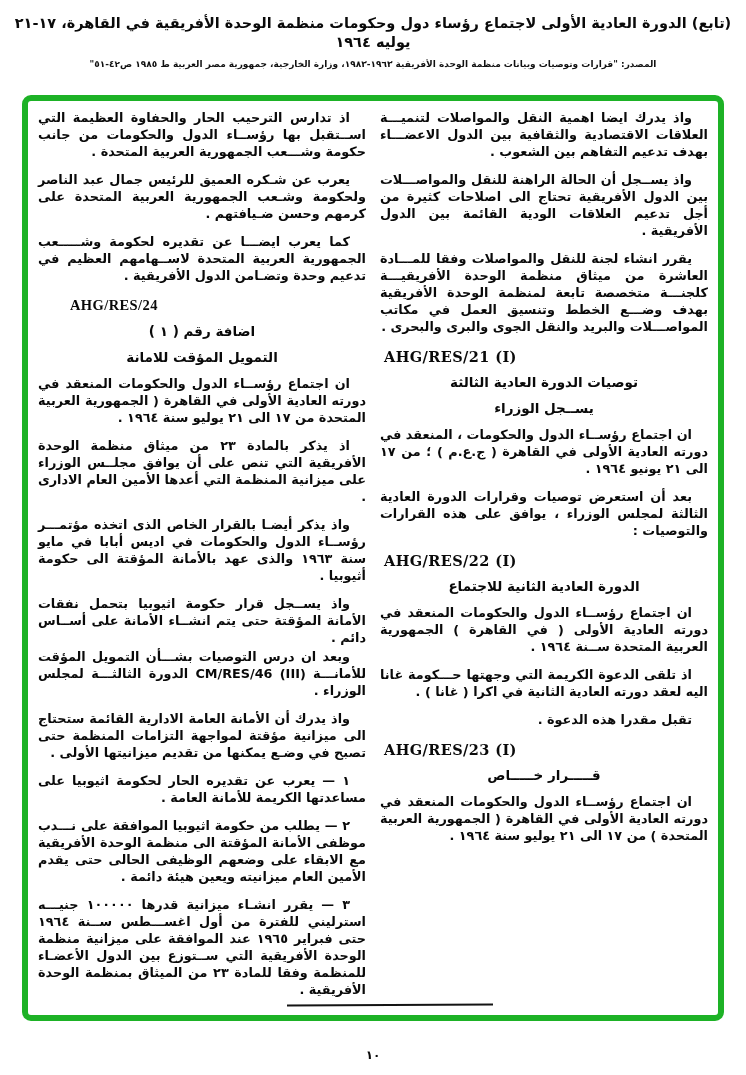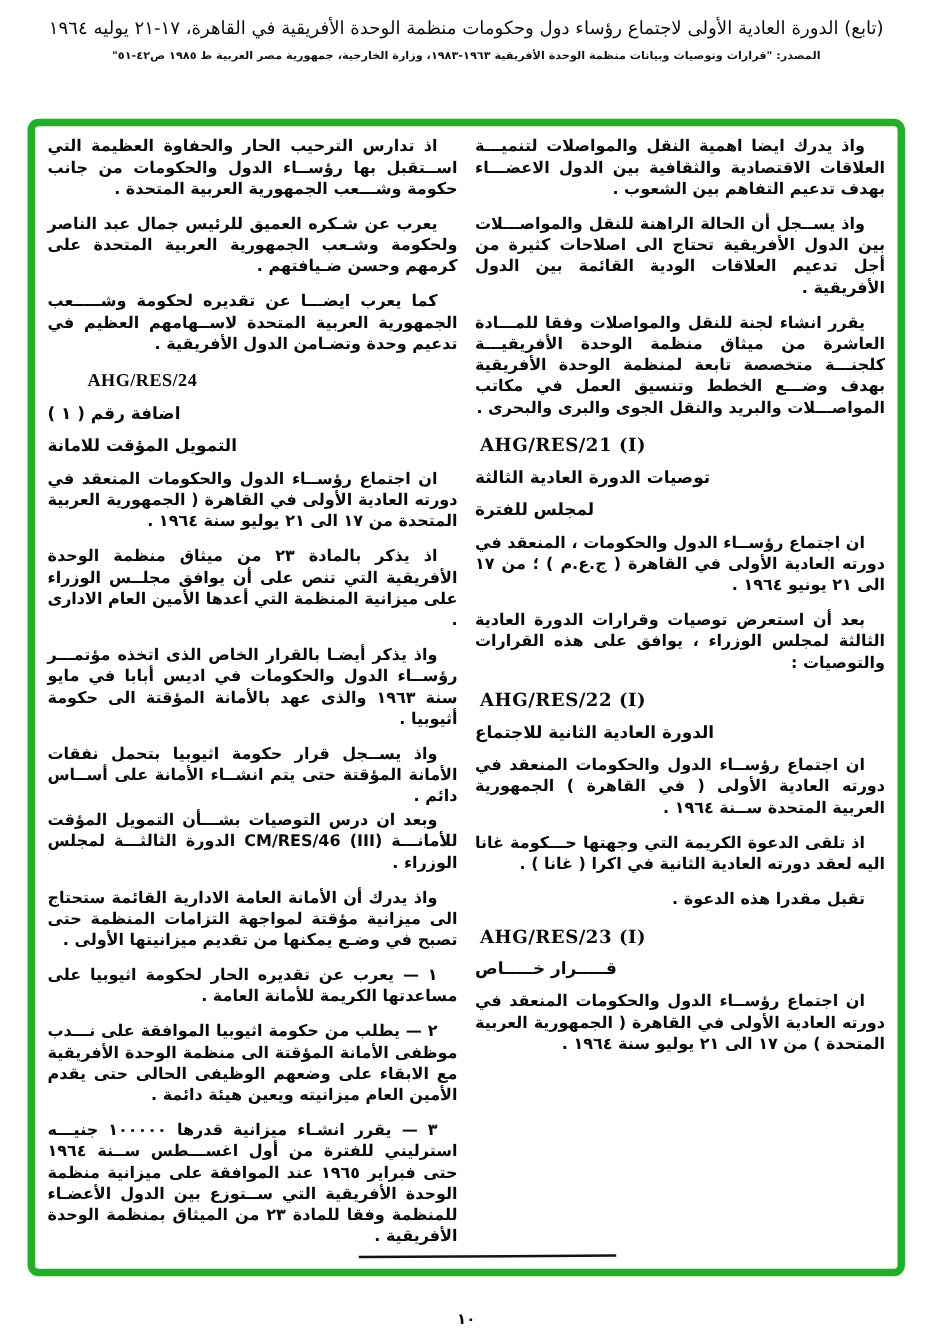--- a/index.html
+++ b/index.html
@@ -16,21 +16,21 @@
     overflow:hidden;
   }
   .sheet{position:relative;width:746px;height:1075px;background:var(--paper);}
 
   
   .doc-header{
     position:absolute;top:14px;left:10px;right:10px;
     direction:rtl;text-align:center;
   }
   .doc-title{
-    font-size:14.5px;font-weight:normal;line-height:1.3;
+    font-size:14.5px;font-weight:bold;line-height:1.3;
     letter-spacing:0px;
   }
   .doc-source{
     margin-top:7px;
     font-size:9px;font-weight:bold;color:#111;
     transform:scaleY(.95);
   }
 
   
   .frame{
@@ -60,21 +60,21 @@
     direction:ltr;text-align:left;
     font-family:"DejaVu Serif",serif;
     font-size:14.5px;font-weight:bold;
     letter-spacing:.4px;
     margin:13px 0 9px;
     padding-left:4px;
     text-indent:0;
   }
   .res-code.indent{padding-left:32px;font-family:Liberation Serif, serif;}
   .sec-title{
-    text-align:left;text-indent:0;
+    text-align:center;text-indent:0;
     font-size:13.5px;font-weight:bold;
     margin:0 0 9px;
   }
   .end-rule{
     position:absolute;bottom:9px;left:50%;
     width:206px;height:0;
     border-top:2px solid #141414;
     transform:translateX(calc(-50% + 17px)) rotate(-.3deg);
   }
 
@@ -97,21 +97,21 @@
 
   <div class="frame">
     <div class="columns">
 
       <div class="col">
         <div class="para">واذ يدرك ايضا اهمية النقل والمواصلات لتنميـــة العلاقات الاقتصادية والثقافية بين الدول الاعضـــاء بهدف تدعيم التفاهم بين الشعوب .</div>
         <div class="para">واذ يســجل أن الحالة الراهنة للنقل والمواصـــلات بين الدول الأفريقية تحتاج الى اصلاحات كثيرة من أجل تدعيم العلاقات الودية القائمة بين الدول الأفريقية .</div>
         <div class="para">يقرر انشاء لجنة للنقل والمواصلات وفقا للمـــادة العاشرة من ميثاق منظمة الوحدة الأفريقيـــة كلجنـــة متخصصة تابعة لمنظمة الوحدة الأفريقية بهدف وضـــع الخطط وتنسيق العمل في مكاتب المواصـــلات والبريد والنقل الجوى والبرى والبحرى .</div>
         <div class="res-code">AHG/RES/21  (I)</div>
         <div class="sec-title">توصيات الدورة العادية الثالثة</div>
-        <div class="sec-title">لمجلس للفترة</div>
+        <div class="sec-title">يســجل الوزراء</div>
         <div class="para">ان اجتماع رؤســاء الدول والحكومات ، المنعقد في دورته العادية الأولى في القاهرة ( ج.ع.م ) ؛ من ١٧ الى ٢١ يونيو ١٩٦٤ .</div>
         <div class="para">بعد أن استعرض توصيات وقرارات الدورة العادية الثالثة لمجلس الوزراء ، يوافق على هذه القرارات والتوصيات :</div>
         <div class="res-code">AHG/RES/22  (I)</div>
         <div class="sec-title">الدورة العادية الثانية للاجتماع</div>
         <div class="para">ان اجتماع رؤســاء الدول والحكومات المنعقد في دورته العادية الأولى ( في القاهرة ) الجمهورية العربية المتحدة ســنة ١٩٦٤ .</div>
         <div class="para">اذ تلقى الدعوة الكريمة التي وجهتها حـــكومة غانا اليه لعقد دورته العادية الثانية في اكرا ( غانا ) .</div>
         <div class="para">تقبل مقدرا هذه الدعوة .</div>
         <div class="res-code">AHG/RES/23  (I)</div>
         <div class="sec-title">قـــــرار خـــــاص</div>
         <div class="para">ان اجتماع رؤســاء الدول والحكومات المنعقد في دورته العادية الأولى في القاهرة ( الجمهورية العربية المتحدة ) من ١٧ الى ٢١ يوليو سنة ١٩٦٤ .</div>

